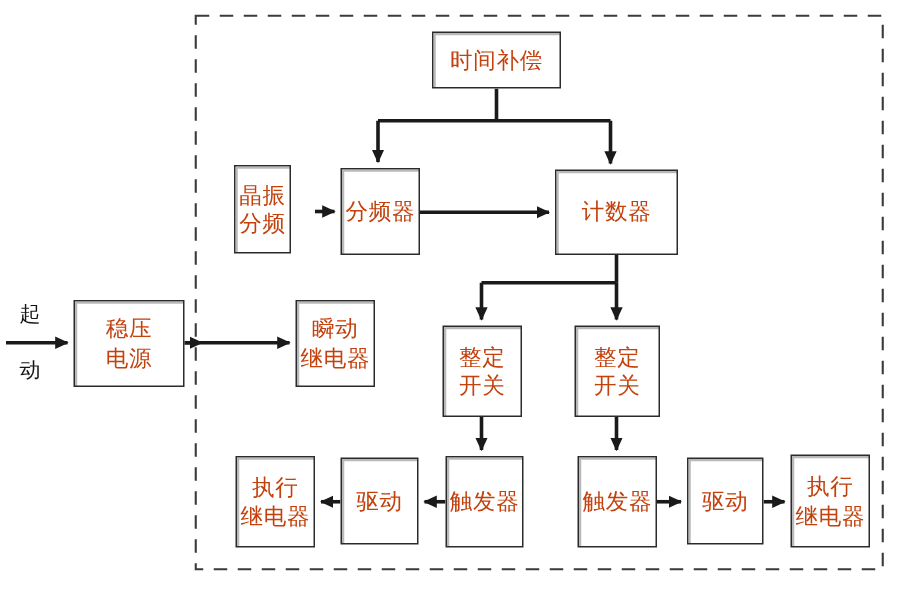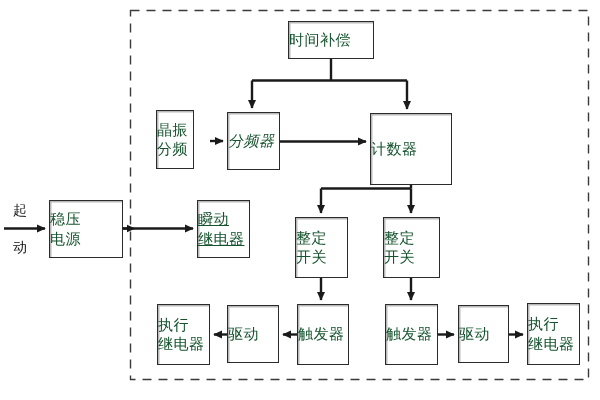--- a/index.html
+++ b/index.html
@@ -12,22 +12,23 @@
   #canvas{position:relative;width:600px;height:400px;}
   svg.layer{position:absolute;left:0;top:0;width:600px;height:400px;}
 
   .node{
     position:absolute;
     box-sizing:border-box;
     border:1px solid #2b2b2b;
     background:#ffffff;
     display:flex;
     flex-direction:column;
+    align-items:center;
     justify-content:center;
-    color:#14532d;
+    color:#c2410c;
     font-size:15px;
     line-height:1.08;
     letter-spacing:0.5px;
     box-shadow:1.5px 1.5px 0 0 #b9b9b9 inset;
     z-index:3;
   }
   .node .ln{display:block;white-space:nowrap;}
   .node.one-line{font-size:15px;}
   .node.two-line .ln + .ln{margin-top:3px;}
 
@@ -94,27 +95,27 @@
         <span class="ln">稳压</span>
         <span class="ln">电源</span>
       </div>
       <div class="node one-line" style="left: 288px; top: 21px; width: 86px; height: 38px;">
         <span class="ln">时间补偿</span>
       </div>
       <div class="node two-line" style="left: 156px; top: 110px; width: 38px; height: 59px;">
         <span class="ln">晶振</span>
         <span class="ln">分频</span>
       </div>
-      <div class="node one-line" style="left: 227px; top: 112px; width: 53px; height: 58px; font-style: italic;">
+      <div class="node one-line" style="left: 227px; top: 112px; width: 53px; height: 58px;">
         <span class="ln">分频器</span>
       </div>
-      <div class="node one-line" style="left: 370px; top: 113px; width: 82px; height: 72px;">
+      <div class="node one-line" style="left: 370px; top: 113px; width: 82px; height: 57px;">
         <span class="ln">计数器</span>
       </div>
-      <div class="node two-line" style="left: 197px; top: 200px; width: 53px; height: 58px; text-decoration: underline;">
+      <div class="node two-line" style="left: 197px; top: 200px; width: 53px; height: 58px;">
         <span class="ln">瞬动</span>
         <span class="ln">继电器</span>
       </div>
       <div class="node two-line" style="left: 295px; top: 217px; width: 53px; height: 61px;">
         <span class="ln">整定</span>
         <span class="ln">开关</span>
       </div>
       <div class="node two-line" style="left: 383px; top: 217px; width: 57px; height: 61px;">
         <span class="ln">整定</span>
         <span class="ln">开关</span>

